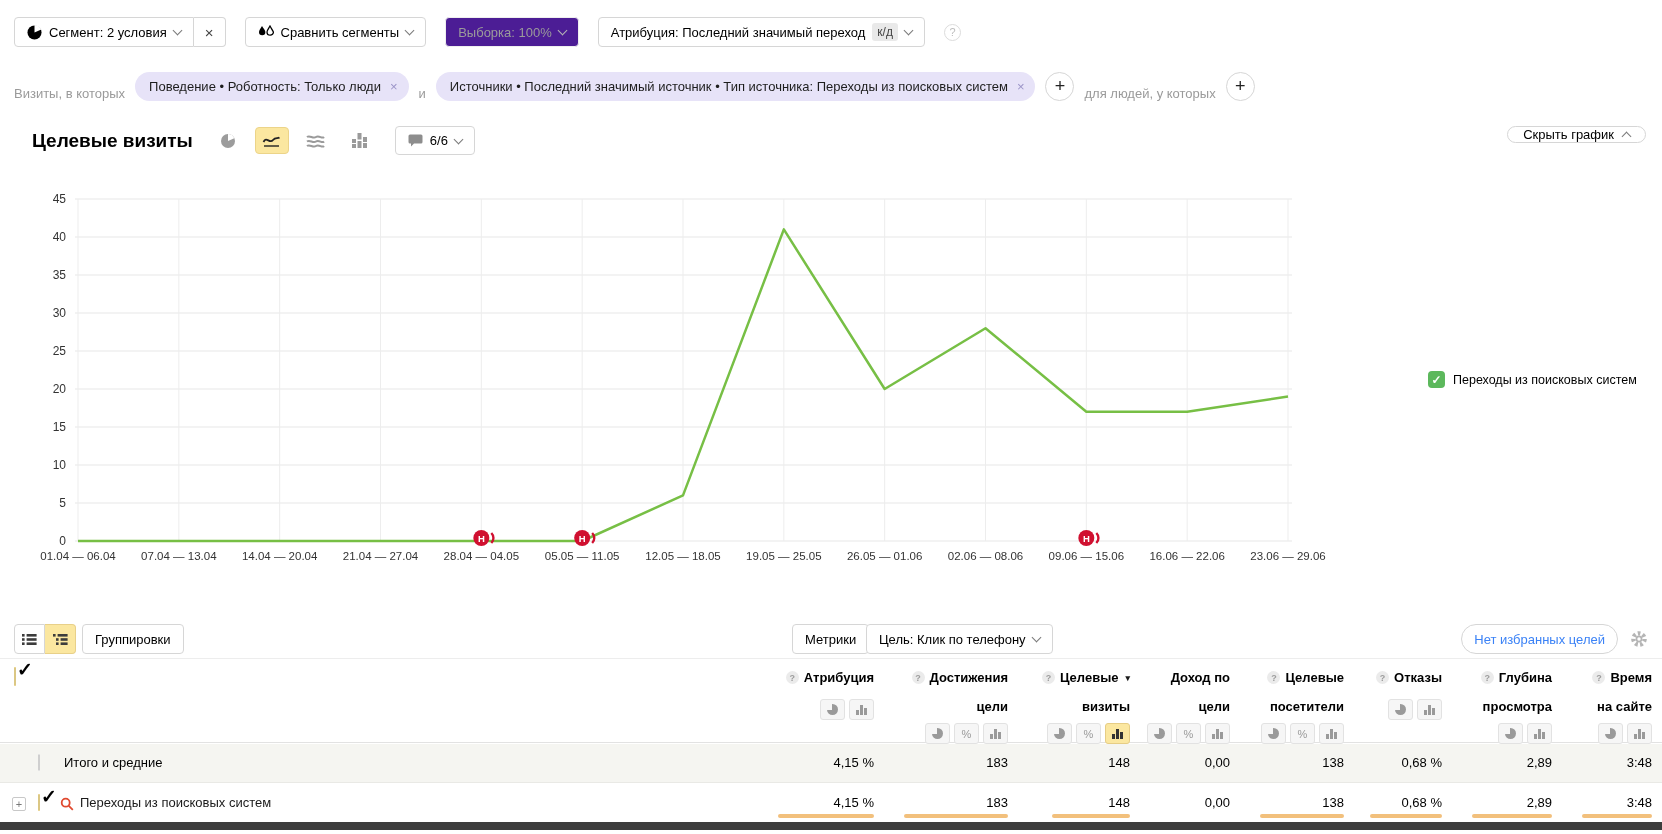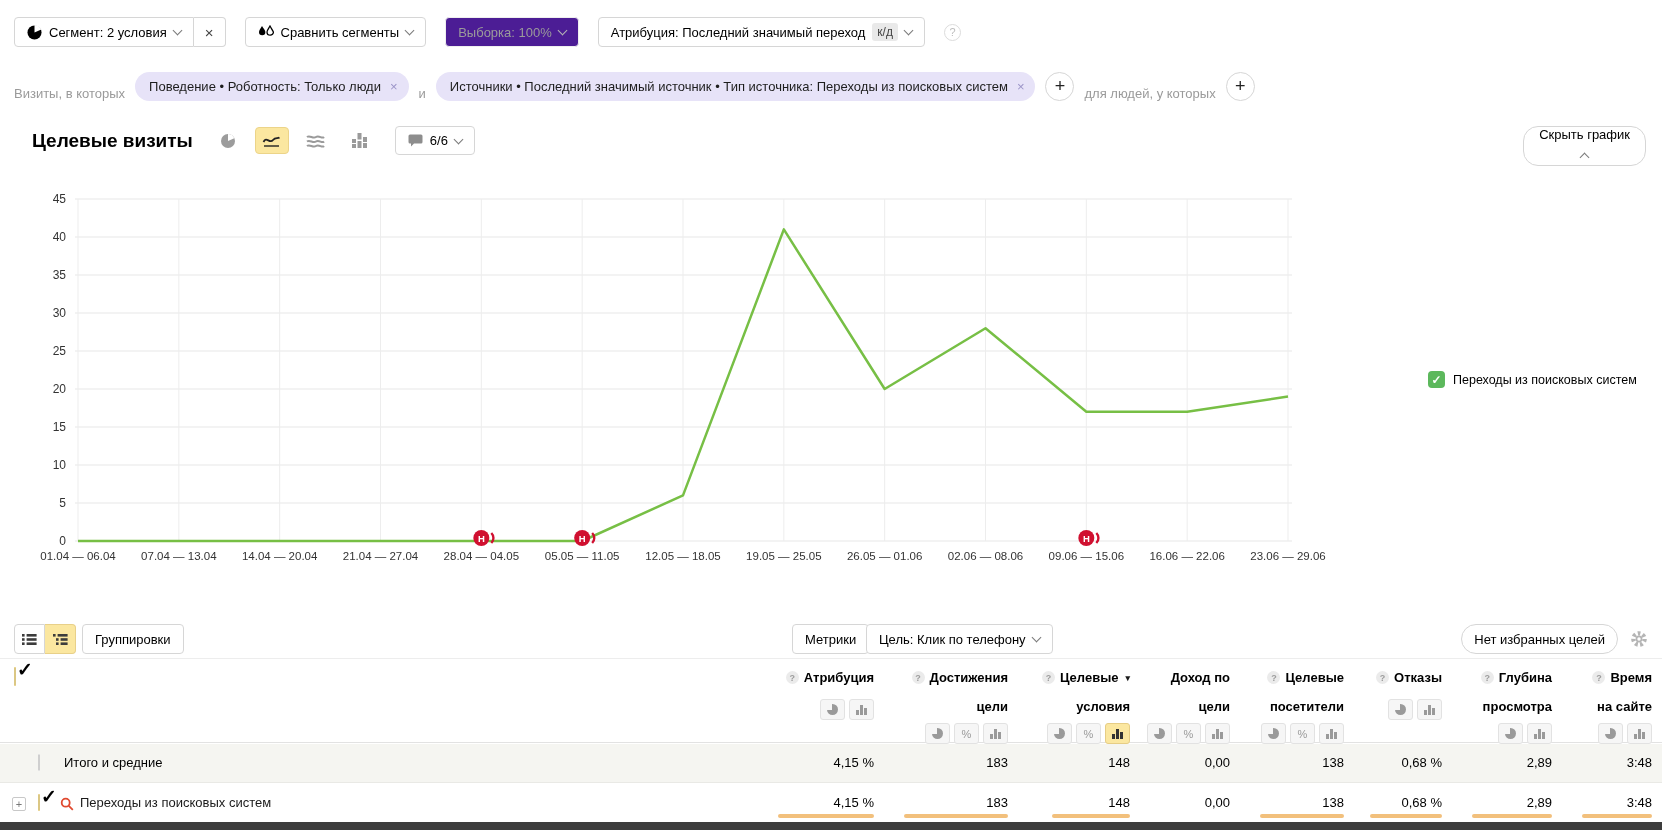--- a/index.html
+++ b/index.html
@@ -35,22 +35,22 @@
   .plus-circle { width:29px; height:29px; border:1px solid #d6d6d6; border-radius:50%; background:#fff;
                  font-size:18px; color:#222; display:flex; align-items:center; justify-content:center; cursor:pointer; }
 
   
   .chart-header { position:absolute; left:16px; top:126px; display:flex; align-items:center; gap:10px;margin-left:16px; }
   .chart-title { font-size:19px; font-weight:700; margin-right:8px; }
   .ct-btn { width:34px; height:27px; border-radius:4px; display:flex; align-items:center; justify-content:center;
             border:1px solid transparent; background:transparent; cursor:pointer; }
   .ct-btn.sel { background:#fbe7a0; border-color:#ecd489; }
   .comments-btn { margin-left:8px; height:29px; }
-  .hide-btn { position:absolute; right:16px; top:126px; height:40px; border:1px solid #d6d6d6; border-radius:15px;
-              background:#fff; display:inline-flex; align-items:center; gap:9px; padding:0 15px; font-size:13px; cursor:pointer;flex-direction:column; }
+  .hide-btn { position:absolute; right:16px; top:126px; height:17px; border:1px solid #d6d6d6; border-radius:15px;
+              background:#fff; display:inline-flex; align-items:center; gap:9px; padding:0 15px; font-size:13px; cursor:pointer; }
 
   
   #chart { position:absolute; left:0; top:182px; }
   .yl { font-size:12px; fill:#333; }
   .xl { font-size:11.5px; fill:#333; }
   .mk { font-size:9.5px; font-weight:bold; fill:#fff; text-anchor:middle; }
   .legend { position:absolute; left:1428px; top:371px; display:flex; align-items:center; gap:8px; font-size:12.5px; }
   .legend-check { width:17px; height:17px; border-radius:4px; background:#5cb85c; color:#fff;
                   display:flex; align-items:center; justify-content:center; font-size:12px; font-weight:bold; cursor:pointer; }
 
@@ -58,21 +58,21 @@
   .table-toolbar { position:absolute; left:14px; top:624px; right:14px; height:30px;padding-left:35px; }
   .view-toggle { position:absolute; left:0; top:0; display:inline-flex; }
   .tg-btn { width:31px; height:30px; border:1px solid #d6d6d6; background:#fff; display:flex;
             align-items:center; justify-content:center; cursor:pointer; }
   .tg-btn:first-child { border-radius:4px 0 0 4px; }
   .tg-btn:last-child { border-radius:0 4px 4px 0; border-left:none; }
   .tg-btn.sel { background:#fbe7a0; border-color:#e8d089; }
   .groupings-btn { position:absolute; left:68px; top:0; }
   .metrics-btn { position:absolute; left:778px; top:0; }
   .goal-btn { position:absolute; left:852px; top:0; }
-  .no-goals { position:absolute; right:30px; top:0; border-radius:15px; color:#000000; }
+  .no-goals { position:absolute; right:30px; top:0; border-radius:15px; color:#3b82f6; }
   .gear { position:absolute; right:0; top:6px; cursor:pointer; }
 
   
   .table-head { position:absolute; left:0; top:658px; width:1662px; height:85px;
                 border-top:1px solid #ededed; border-bottom:1px solid #e2e2e2; background:#fff; }
   .head-check { position:absolute; left:14px; top:9px; }
   .group-label { position:absolute; left:40px; top:12px; font-weight:bold; font-size:13px; }
   .numgrid { position:absolute; left:760px; top:0; width:902px; height:100%;
              display:grid; grid-template-columns:124px 134px 122px 100px 114px 98px 110px 100px; }
   .hcell { padding:11px 10px 0 0; text-align:right; font-size:13px; }
@@ -367,21 +367,21 @@
             </button>
         </div>
       </div>
 
       <div class="hcell">
         <div class="hl1">
             <span class="qmark">?</span>
             <span>Целевые</span>
             <span class="sort">▾</span>
           </div>
-        <div class="hl2">условия</div>
+        <div class="hl2">визиты</div>
         <div class="hicons">
           <button class="mi-btn">
               <span class="mpie"></span>
             </button>
           <button class="mi-btn">
               <span>%</span>
             </button>
           <button class="mi-btn sel">
               <span class="mbars">
                 <i></i>

